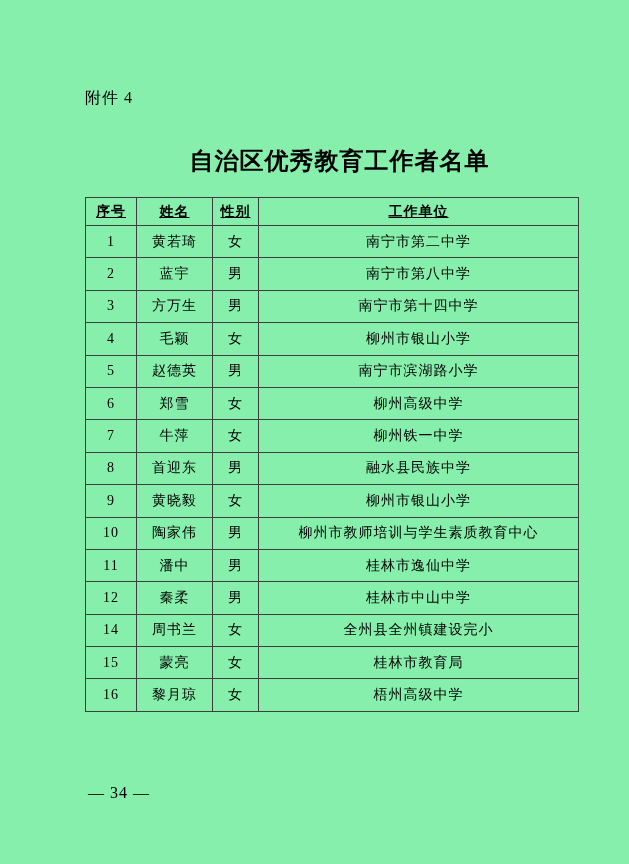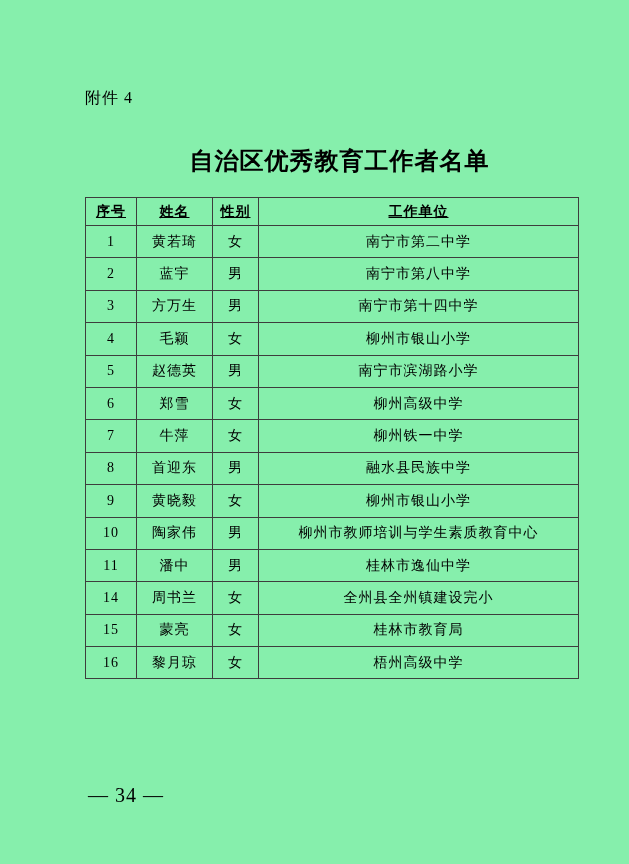--- a/index.html
+++ b/index.html
@@ -60,21 +60,21 @@
   }
   table.roster tbody td {
     height: 31.4px;
     font-weight: normal;
     letter-spacing: 1px;
   }
   .page-number {
     position: absolute;
     left: 88px;
     top: 784px;
-    font-size: 20px;
+    font-size: 16px;
     letter-spacing: 1px;
   }
 </style>
 </head>
 <body>
 
 <div class="page">
 
   <div class="attachment-label">附件 4</div>
 
@@ -156,20 +156,26 @@
           <td>男</td>
           <td>柳州市教师培训与学生素质教育中心</td>
         </tr>
         <tr>
           <td>11</td>
           <td>潘中</td>
           <td>男</td>
           <td>桂林市逸仙中学</td>
         </tr>
         <tr>
+          <td>12</td>
+          <td>秦柔</td>
+          <td>男</td>
+          <td>桂林市中山中学</td>
+        </tr>
+        <tr>
           <td>14</td>
           <td>周书兰</td>
           <td>女</td>
           <td>全州县全州镇建设完小</td>
         </tr>
         <tr>
           <td>15</td>
           <td>蒙亮</td>
           <td>女</td>
           <td>桂林市教育局</td>

